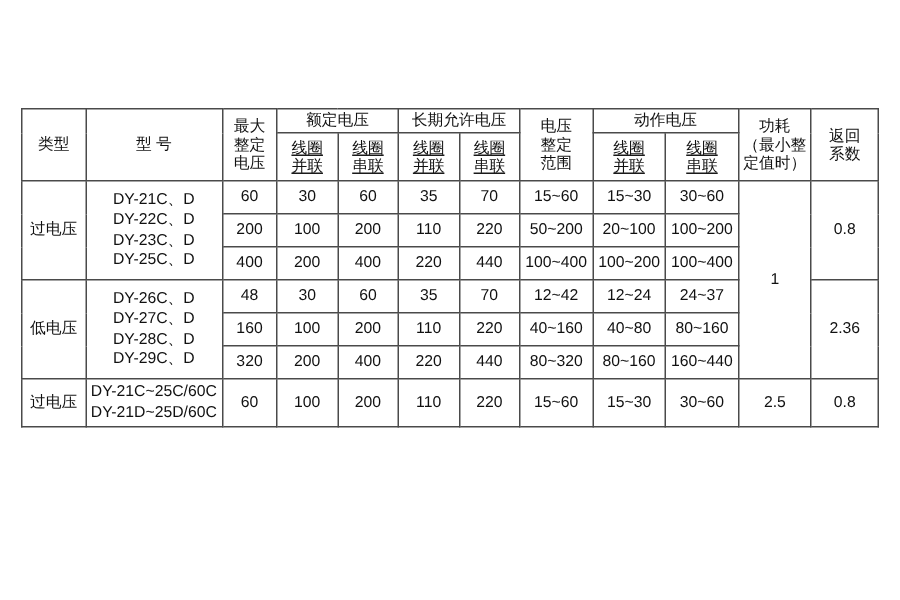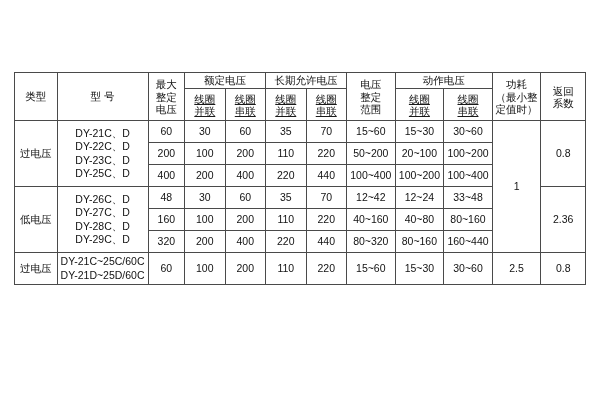--- a/index.html
+++ b/index.html
@@ -195,21 +195,21 @@
         <span class="ln">DY-28C、D</span>
         <span class="ln">DY-29C、D</span>
       </td>
       <td class="num">48</td>
       <td class="num">30</td>
       <td class="num">60</td>
       <td class="num">35</td>
       <td class="num">70</td>
       <td class="rng">12~42</td>
       <td class="rng">12~24</td>
-      <td class="rng">33~48</td>
+      <td class="rng">24~37</td>
       <td rowspan="3" class="tall-label">2.36</td>
     </tr>
     <tr style="height:22px;">
       <td class="num">160</td>
       <td class="num">100</td>
       <td class="num">200</td>
       <td class="num">110</td>
       <td class="num">220</td>
       <td class="rng">40~160</td>
       <td class="rng">40~80</td>

